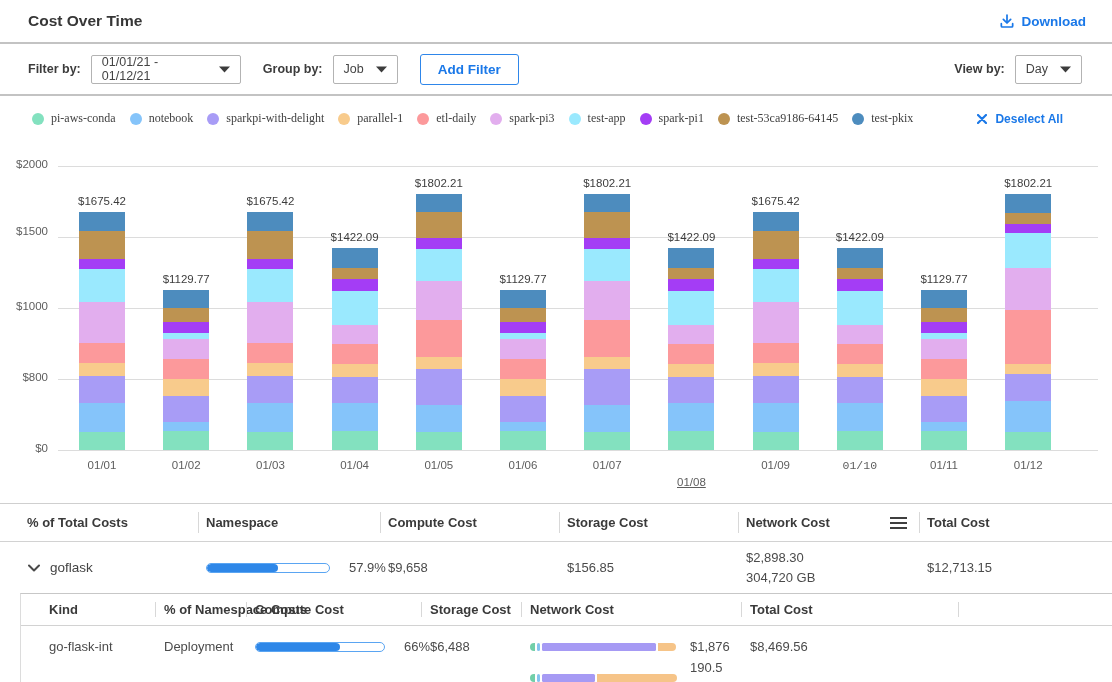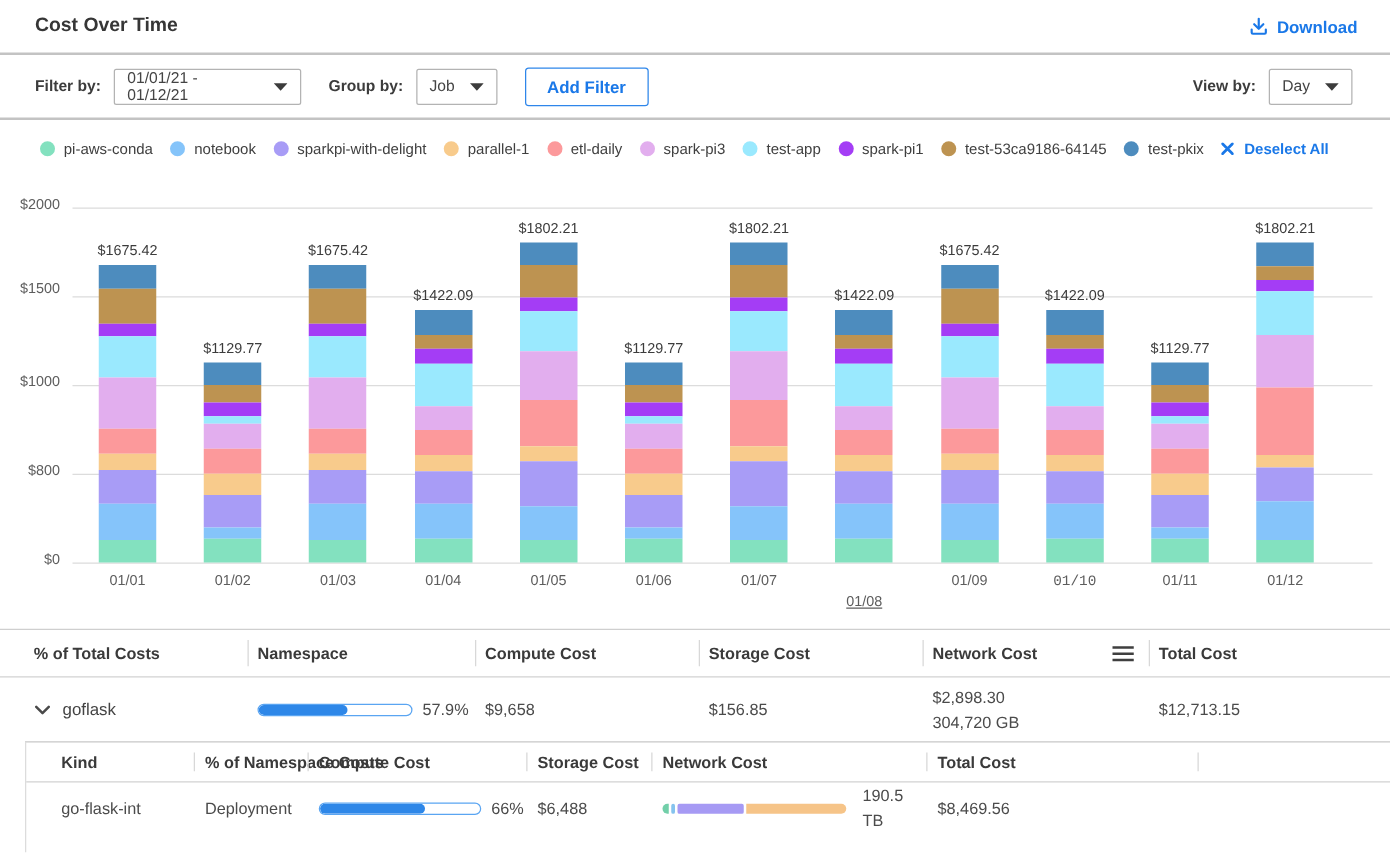--- a/index.html
+++ b/index.html
@@ -21,21 +21,21 @@
             height:29px; border:1px solid #b3b3b3; border-radius:2px; background:#fff;
             padding:0 10px; font-size:12.5px; color:#444; cursor:pointer; }
   .select.date { width:150px; margin-right:22px; }
   .select.small { margin-right:22px; }
   .addfilter { background:#fff; border:1px solid #2e86ea; border-radius:3px; color:#1a78e8;
                font-family:inherit; font-weight:700; font-size:13.5px; padding:7px 17px; cursor:pointer; }
   .spacer { flex:1; }
 
   
   .legendrow { height:45px; display:flex; align-items:center; padding:0 49px 0 32px; }
-  .legend-items { display:flex; align-items:center; gap:14px; }
+  .legend-items { display:flex; align-items:center; gap:14px;font-family:Liberation Serif, serif; }
   .legend-item { display:flex; align-items:center; gap:7px; font-size:12px; color:#3f3f3f; cursor:pointer; }
   .legend-dot { width:12px; height:12px; border-radius:50%; flex:none; }
   .deselect { margin-left:auto; display:flex; align-items:center; gap:8px; color:#1a78e8;
               font-size:12px; font-weight:700; cursor:pointer; text-decoration:none; white-space:nowrap; }
 
   
   .chart { position:relative; height:358px; }
   .gridline { position:absolute; height:1px; background:#dcdcdc; }
   .ytick { position:absolute; left:0; width:48px; text-align:right; font-size:11.5px; color:#5d5d5d; }
   .xtick { position:absolute; width:90px; text-align:center; font-size:11.5px; color:#5d5d5d; }
@@ -48,21 +48,21 @@
   .grid-main { display:grid; grid-template-columns:198px 182px 179px 179px 181px 1fr; }
   .grid-nested { display:grid; grid-template-columns:134px 91px 175px 100px 220px 225px 1fr; }
   .hc { position:relative; font-weight:700; color:#3a3a3a; padding:11px 4px 11px 8px; white-space:nowrap; }
   .hc:first-child { padding-left:27px; }
   .hc:not(:first-child)::before { content:""; position:absolute; left:0; top:8px; bottom:8px;
                                   width:1px; background:#d8d8d8; }
   .hrow { border-bottom:1px solid #d2d2d2; }
   .cell { padding-left:8px; }
   .nsrow { height:51px; align-items:center; }
   .ns-name { display:flex; align-items:center; gap:10px; padding-left:28px; color:#444; font-size:13.5px; }
-  .pctcell { display:flex; align-items:center; gap:8px; }
+  .pctcell { display:flex; align-items:center; gap:19px; }
   .pill { position:relative; height:10px; border:1px solid #5aa5f2; border-radius:6px;
           background:#fff; overflow:hidden; flex:none; }
   .pill-fill { position:absolute; left:0; top:0; bottom:0; background:#2e87e8; border-radius:6px; }
   .pill.main { width:124px; }
   .pill.sub { width:130px; }
   .twoline div { line-height:19.5px; }
   .nested { margin-left:20px; border-top:1px solid #c7c7c7; border-left:1px solid #dcdcdc;
             min-height:90px; }
   .nhrow { border-bottom:1px solid #d2d2d2; }
   .nhc { padding:8px 4px 8px 9px; }
@@ -413,20 +413,29 @@
               <span class="pill-fill" style="width: 66%;"></span>
             </span>
           <span>66%</span>
         </div>
         <div class="cell">$6,488</div>
         <div class="cell netcol">
           <div class="barline">
             <span class="minibar" style="width: 151px;">
                 <span style="flex: 0 0 3%; background: rgb(114, 207, 169); border-radius: 4px 0px 0px 4px; margin-right: 2px;"></span>
                 <span style="flex: 0 0 2.5%; background: rgb(133, 195, 238); border-radius: 1.5px; margin-right: 2px;"></span>
+                <span style="flex: 0 0 75%; background: rgb(166, 154, 244); border-radius: 1.5px; margin-right: 2px;"></span>
+                <span style="flex: 0 0 12.5%; background: rgb(246, 196, 136); border-radius: 0px 4px 4px 0px;"></span>
+              </span>
+            <span>$1,876</span>
+          </div>
+          <div class="barline">
+            <span class="minibar" style="width: 151px;">
+                <span style="flex: 0 0 3%; background: rgb(114, 207, 169); border-radius: 4px 0px 0px 4px; margin-right: 2px;"></span>
+                <span style="flex: 0 0 2.5%; background: rgb(133, 195, 238); border-radius: 1.5px; margin-right: 2px;"></span>
                 <span style="flex: 0 0 35%; background: rgb(166, 154, 244); border-radius: 1.5px; margin-right: 2px;"></span>
                 <span style="flex: 0 0 53%; background: rgb(246, 196, 136); border-radius: 0px 4px 4px 0px;"></span>
               </span>
             <span>190.5 TB</span>
           </div>
         </div>
         <div class="cell">$8,469.56</div>
       </div>
     </div>
   </div>

